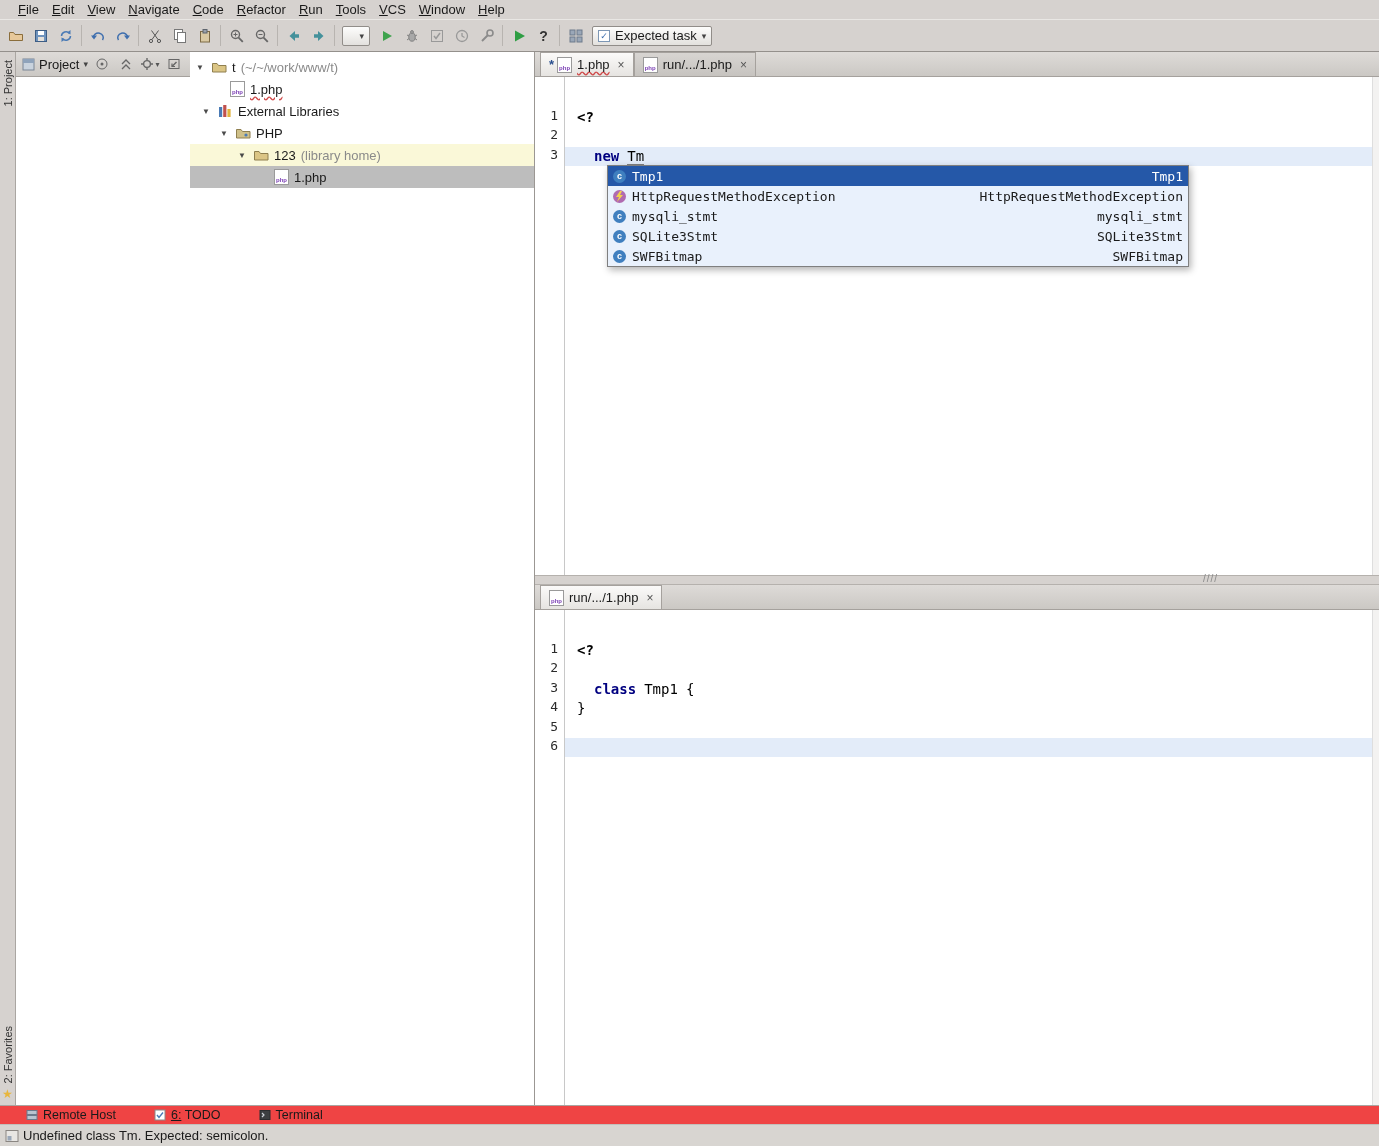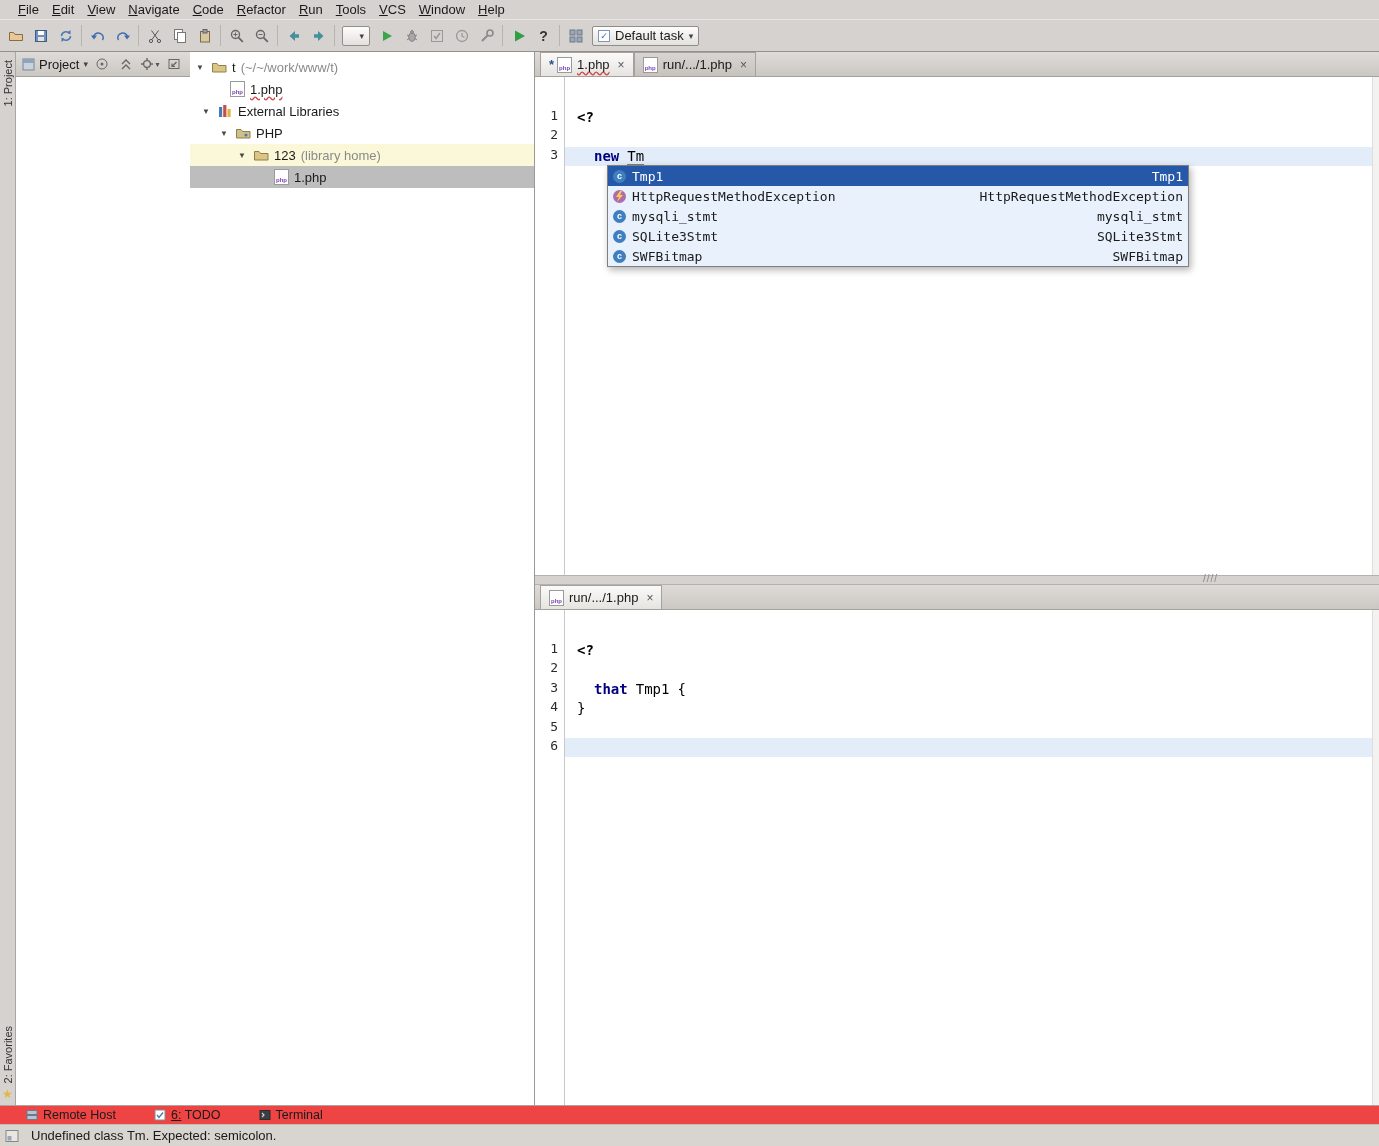--- a/index.html
+++ b/index.html
@@ -77,21 +77,21 @@
   .ci.exc{background:#b06ab0}
   .pop-hint{height:18px;border-top:1px solid #b5b5b5;background:#f5f5f5;display:flex;align-items:center;font-size:11px;padding:0 3px;gap:5px;color:#333}
   .pop-link{color:#2a5db0;text-decoration:underline;margin-left:2px}
   .sort-box{width:13px;height:13px;border:1px solid #4a7ab5;color:#2a5db0;font-size:10px;display:flex;align-items:center;justify-content:center;margin-left:auto;background:#fff}
 
   
   .status-toolbar{height:19px;background:#ef4444;border-top:1px solid #a9a5a1;display:flex;align-items:center;padding-left:26px;gap:38px;font-size:12.5px;flex:0 0 auto}
   .st-item{display:flex;align-items:center;gap:5px}
   .st-lbl{display:inline-block}
   .st-lbl.mn::first-letter{text-decoration:underline}
-  .statusbar{height:22px;background:#d8d5d1;border-top:1px solid #c2bfbb;display:flex;align-items:center;padding:0 5px;gap:12px;flex:0 0 auto}
+  .statusbar{height:22px;background:#d8d5d1;border-top:1px solid #c2bfbb;display:flex;align-items:center;padding:0 5px;gap:4px;flex:0 0 auto}
   svg{display:block}
 </style>
 </head>
 <body>
 
 <div class="app">
 
   <div class="menubar">
     <span class="menu-item">File</span>
     <span class="menu-item">Edit</span>
@@ -240,21 +240,21 @@
     <span class="tb-btn">
         <svg width="16" height="16">
           <rect x="2" y="2" width="5" height="5" fill="#9aa7b8" stroke="#6c7a8c"></rect>
           <rect x="9" y="2" width="5" height="5" fill="#9aa7b8" stroke="#6c7a8c"></rect>
           <rect x="2" y="9" width="5" height="5" fill="#9aa7b8" stroke="#6c7a8c"></rect>
           <rect x="9" y="9" width="5" height="5" fill="#9aa7b8" stroke="#6c7a8c"></rect>
         </svg>
       </span>
     <span class="combo">
       <span class="task-ico">✓</span>
-      <span>Default task</span>
+      <span>Expected task</span>
       <span class="arrow">▾</span>
     </span>
   </div>
 
   <div class="main">
 
     <div class="strip">
       <span class="strip-label">1: Project</span>
       <span class="strip-bottom">
         <span class="strip-label">2: Favorites</span>
@@ -428,21 +428,21 @@
             <div class="ln">1</div>
             <div class="ln">2</div>
             <div class="ln">3</div>
             <div class="ln">4</div>
             <div class="ln">5</div>
             <div class="ln">6</div>
           </div>
           <div class="code">
             <div class="cline"><span class="php-tag">&lt;?</span></div>
             <div class="cline"></div>
-            <div class="cline indent"><span class="kw">that</span><span class="tok">Tmp1</span><span class="tok">{</span></div>
+            <div class="cline indent"><span class="kw">class</span><span class="tok">Tmp1</span><span class="tok">{</span></div>
             <div class="cline"><span>}</span></div>
             <div class="cline"></div>
             <div class="cline caret-line"></div>
           </div>
           <div class="vtrack"></div>
         </div>
       </div>
 
     </div>
   </div>

